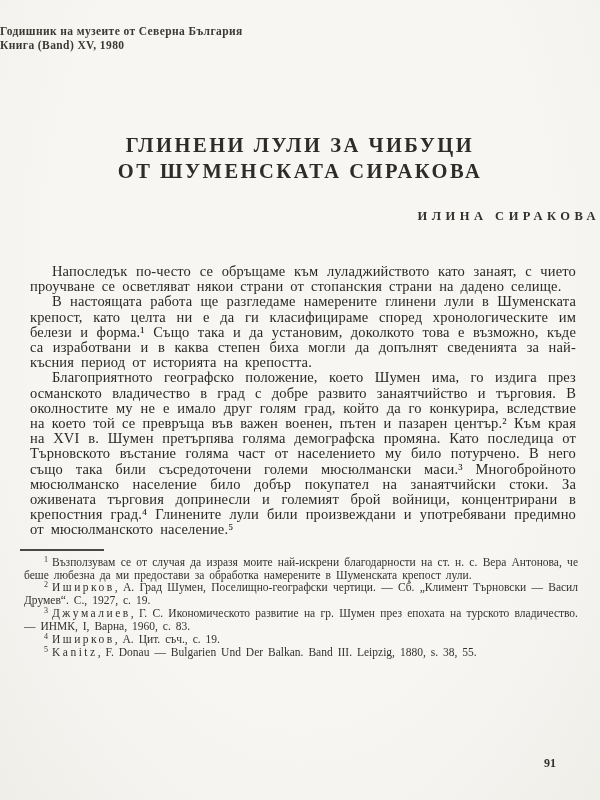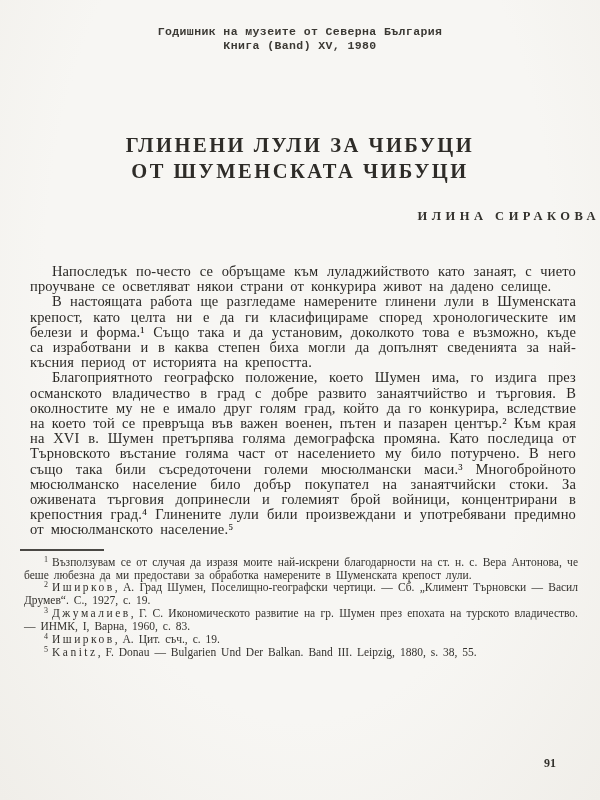--- a/index.html
+++ b/index.html
@@ -9,27 +9,26 @@
     width:600px;height:800px;
     margin:0 auto;
     background:radial-gradient(ellipse at 50% 35%, #f7f6f3 60%, #f0eee9 100%);
     color:#2b2926;
     overflow:hidden;
     box-sizing:border-box;
   }
   
   .journal-header{
     padding-top:25px;
-    text-align:center;
+    text-align:left;
     font-weight:700;
     font-size:11.5px;
     line-height:13.5px;
     letter-spacing:0.4px;
     color:#3b3934;
-    font-family:Liberation Mono, monospace;
   }
   
   .article-title{
     margin-top:80px;
     text-align:center;
     font-weight:700;
     font-size:20.5px;
     line-height:26px;
     letter-spacing:2.5px;
     color:#2e2c28;
@@ -95,27 +94,27 @@
 
 <div class="page">
 
   <div class="journal-header">
     <div>Годишник на музеите от Северна България</div>
     <div>Книга (Band) XV, 1980</div>
   </div>
 
   <div class="article-title">
     <div>ГЛИНЕНИ ЛУЛИ ЗА ЧИБУЦИ</div>
-    <div>ОТ ШУМЕНСКАТА ЧИБУЦИ</div>
+    <div>ОТ ШУМЕНСКАТА СИРАКОВА</div>
   </div>
 
   <div class="article-author">ИЛИНА СИРАКОВА</div>
 
   <div class="body-text">
-    <p>Напоследък по-често се обръщаме към луладжийството като занаят, с чието проучване се осветляват някои страни от конкурира живот на дадено селище.</p>
+    <p>Напоследък по-често се обръщаме към луладжийството като занаят, с чието проучване се осветляват някои страни от стопанския страни на дадено селище.</p>
     <p>В настоящата работа ще разгледаме намерените глинени лули в Шуменската крепост, като целта ни е да ги класифицираме според хронологическите им белези и форма.¹ Също така и да установим, доколкото това е възможно, къде са изработвани и в каква степен биха могли да допълнят сведенията за най-късния период от историята на крепостта.</p>
     <p>Благоприятното географско положение, което Шумен има, го издига през османското владичество в град с добре развито занаятчийство и търговия. В околностите му не е имало друг голям град, който да го конкурира, вследствие на което той се превръща във важен военен, пътен и пазарен център.² Към края на XVI в. Шумен претърпява голяма демографска промяна. Като последица от Търновското въстание голяма част от населението му било потурчено. В него също така били съсредоточени големи мюсюлмански маси.³ Многобройното мюсюлманско население било добър покупател на занаятчийски стоки. За оживената търговия допринесли и големият брой войници, концентрирани в крепостния град.⁴ Глинените лули били произвеждани и употребявани предимно от мюсюлманското население.⁵</p>
   </div>
 
   <hr class="footnote-rule">
 
   <div class="footnotes">
     <p class="footnote"><sup>1</sup><span class="fn-author"></span><span>Възползувам се от случая да изразя моите най-искрени благодарности на ст. н. с. Вера Антонова, че беше любезна да ми предостави за обработка намерените в Шуменската крепост лули.</span></p>
     <p class="footnote"><sup>2</sup><span class="fn-author">Иширков</span><span>, А. Град Шумен, Поселищно-географски чертици. — Сб. „Климент Търновски — Васил Друмев“. С., 1927, с. 19.</span></p>
     <p class="footnote"><sup>3</sup><span class="fn-author">Джумалиев</span><span>, Г. С. Икономическото развитие на гр. Шумен през епохата на турското владичество. — ИНМК, I, Варна, 1960, с. 83.</span></p>

